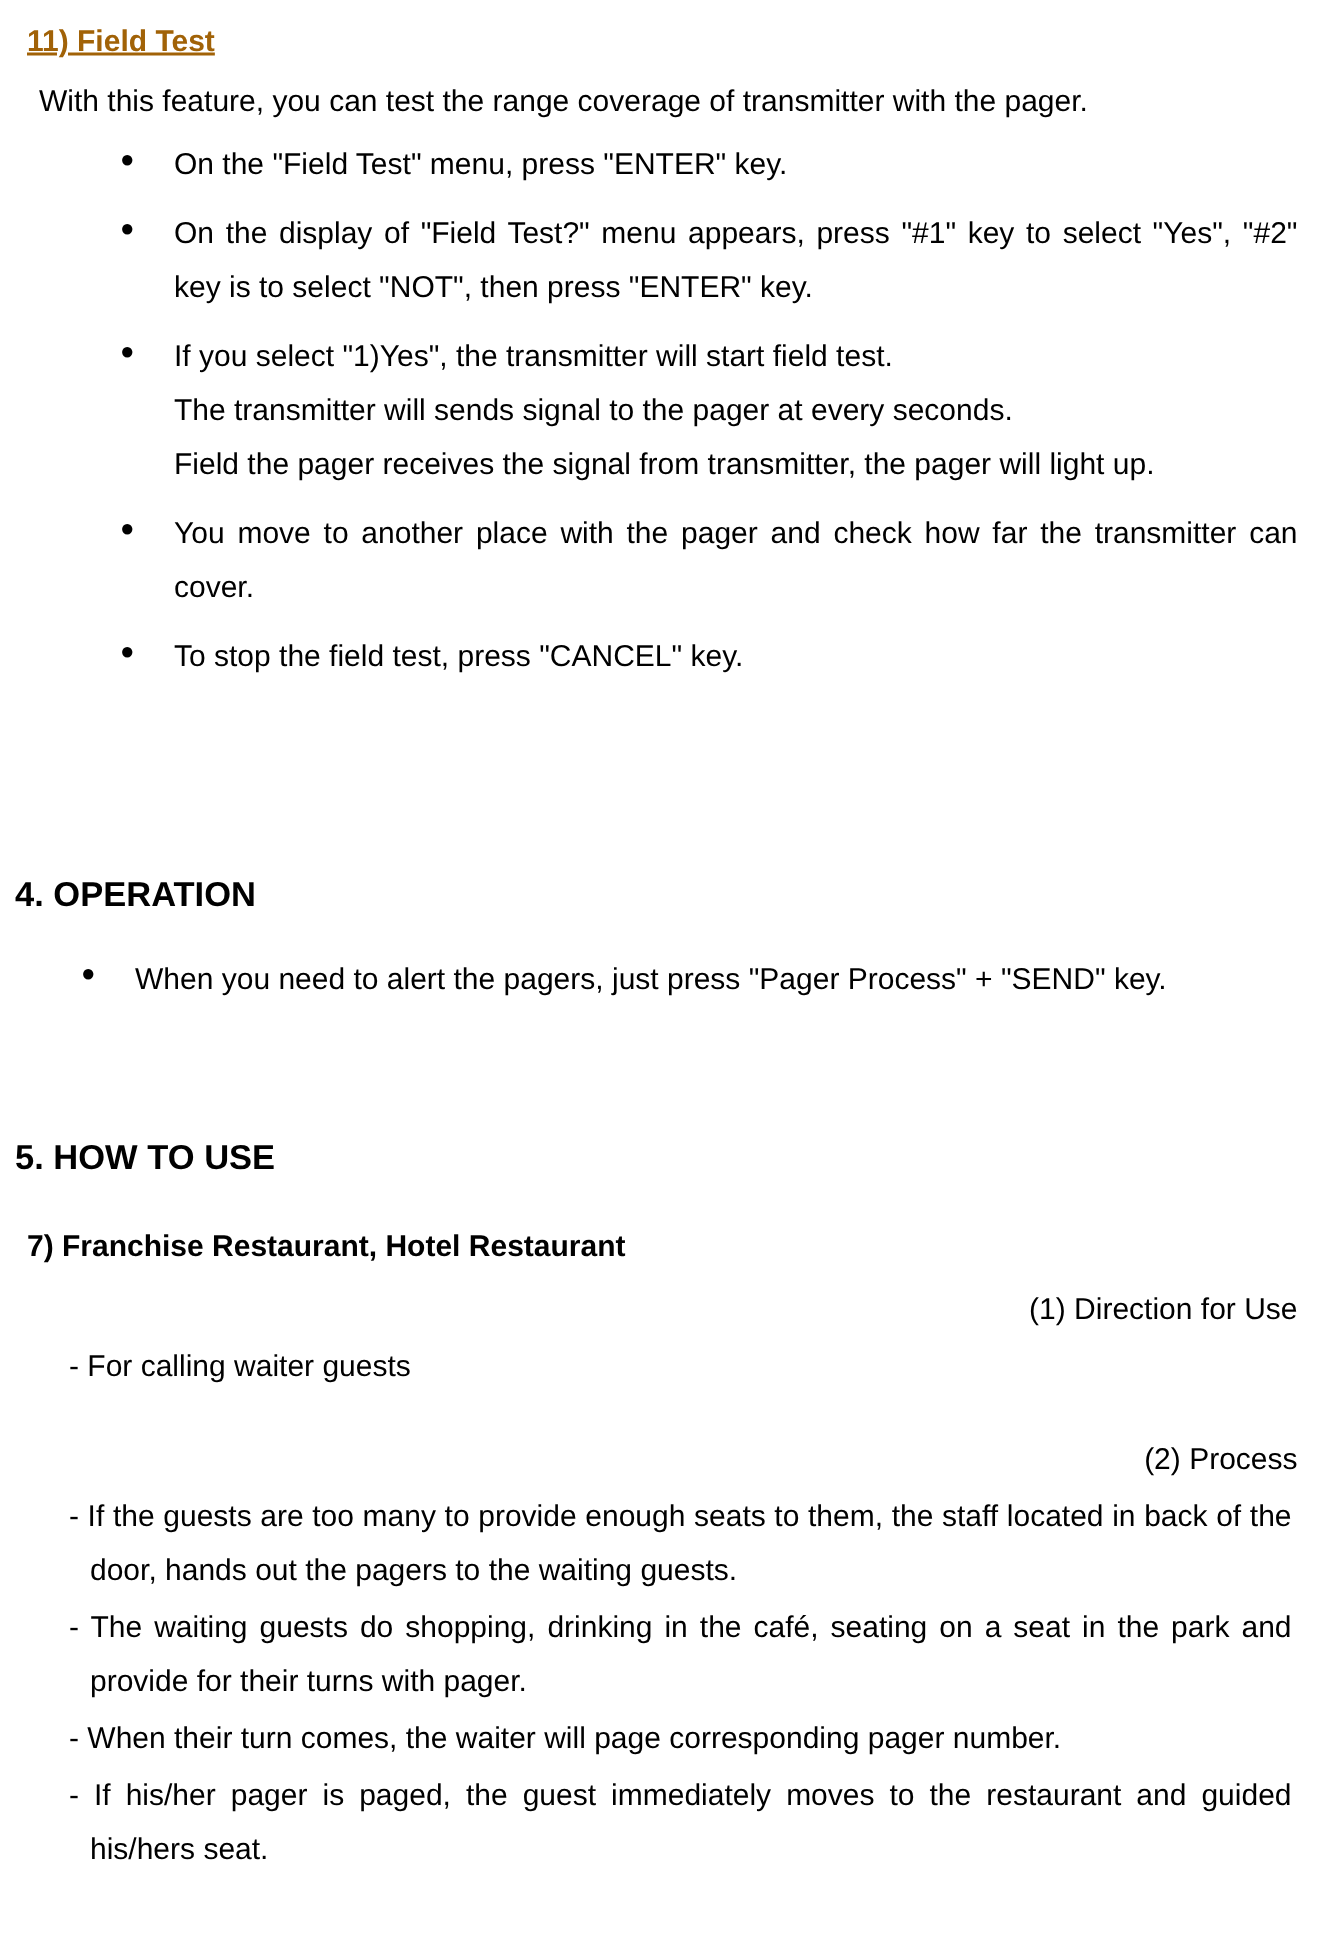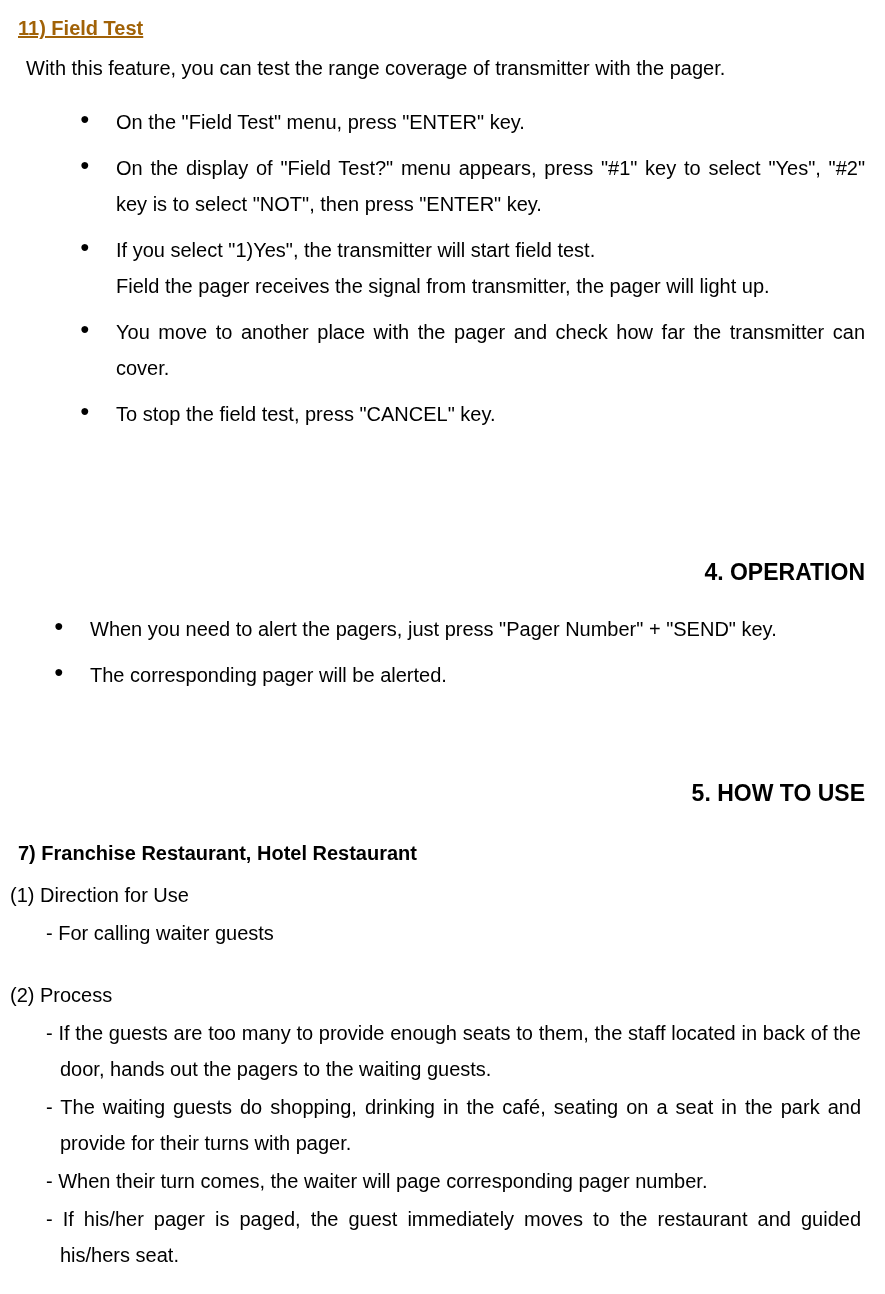--- a/index.html
+++ b/index.html
@@ -14,21 +14,21 @@
   }
   .section-11-title {
     font-weight: bold;
     color: #a16207;
     text-decoration: underline;
     margin-left: 8px;
     margin-bottom: 4px;
   }
   .intro-text {
     margin-left: 16px;
-    margin-bottom: 18px;
+    margin-bottom: 6px;
   }
   ul.bullets {
     list-style: none;
     margin-left: 70px;
     margin-right: 0;
   }
   ul.bullets li {
     position: relative;
     padding-left: 36px;
     margin-bottom: 10px;
@@ -44,36 +44,37 @@
   }
   .sub-line {
     display: block;
   }
   .major-heading {
     font-weight: bold;
     font-size: 23px;
     margin-top: 100px;
     margin-bottom: 18px;
     margin-left: 0;
-    text-align: right;
   }
   .major-heading.op { margin-top: 120px; }
   .major-heading.howto { margin-top: 80px; }
   ul.bullets.operation {
     margin-left: 44px;
   }
   .sub-heading {
     font-weight: bold;
     font-size: 20px;
     margin-top: 20px;
     margin-left: 8px;
     margin-bottom: 6px;
   }
   .num-item {
+    margin-left: 28px;
     margin-bottom: 2px;
+    text-align: right;
   }
   .dash-item {
     margin-left: 36px;
     margin-bottom: 2px;
     padding-left: 14px;
     text-indent: -14px;
     text-align: justify;
     margin-right: 4px;
   }
   .spacer-sm { height: 24px; }
@@ -86,38 +87,36 @@
 
 <ul class="bullets">
   <li>
     <span>On the "Field Test" menu, press "ENTER" key.</span>
   </li>
   <li>
     <span>On the display of "Field Test?" menu appears, press "#1" key to select "Yes", "#2" key is to select "NOT", then press "ENTER" key.</span>
   </li>
   <li>
     <span>If you select "1)Yes", the transmitter will start field test.</span>
+    <span class="sub-line">The transmitter will sends signal to the pager at every seconds.</span>
     <span class="sub-line">Field the pager receives the signal from transmitter, the pager will light up.</span>
   </li>
   <li>
     <span>You move to another place with the pager and check how far the transmitter can cover.</span>
   </li>
   <li>
     <span>To stop the field test, press "CANCEL" key.</span>
   </li>
 </ul>
 
 <div class="major-heading op">4. OPERATION</div>
 
 <ul class="bullets operation">
   <li>
-    <span>When you need to alert the pagers, just press "Pager Number" + "SEND" key.</span>
-  </li>
-  <li>
-    <span>The corresponding pager will be alerted.</span>
+    <span>When you need to alert the pagers, just press "Pager Process" + "SEND" key.</span>
   </li>
 </ul>
 
 <div class="major-heading howto">5. HOW TO USE</div>
 
 <div class="sub-heading">7) Franchise Restaurant, Hotel Restaurant</div>
 
 <div class="num-item">(1) Direction for Use</div>
 <div class="dash-item">- For calling waiter guests</div>
 

